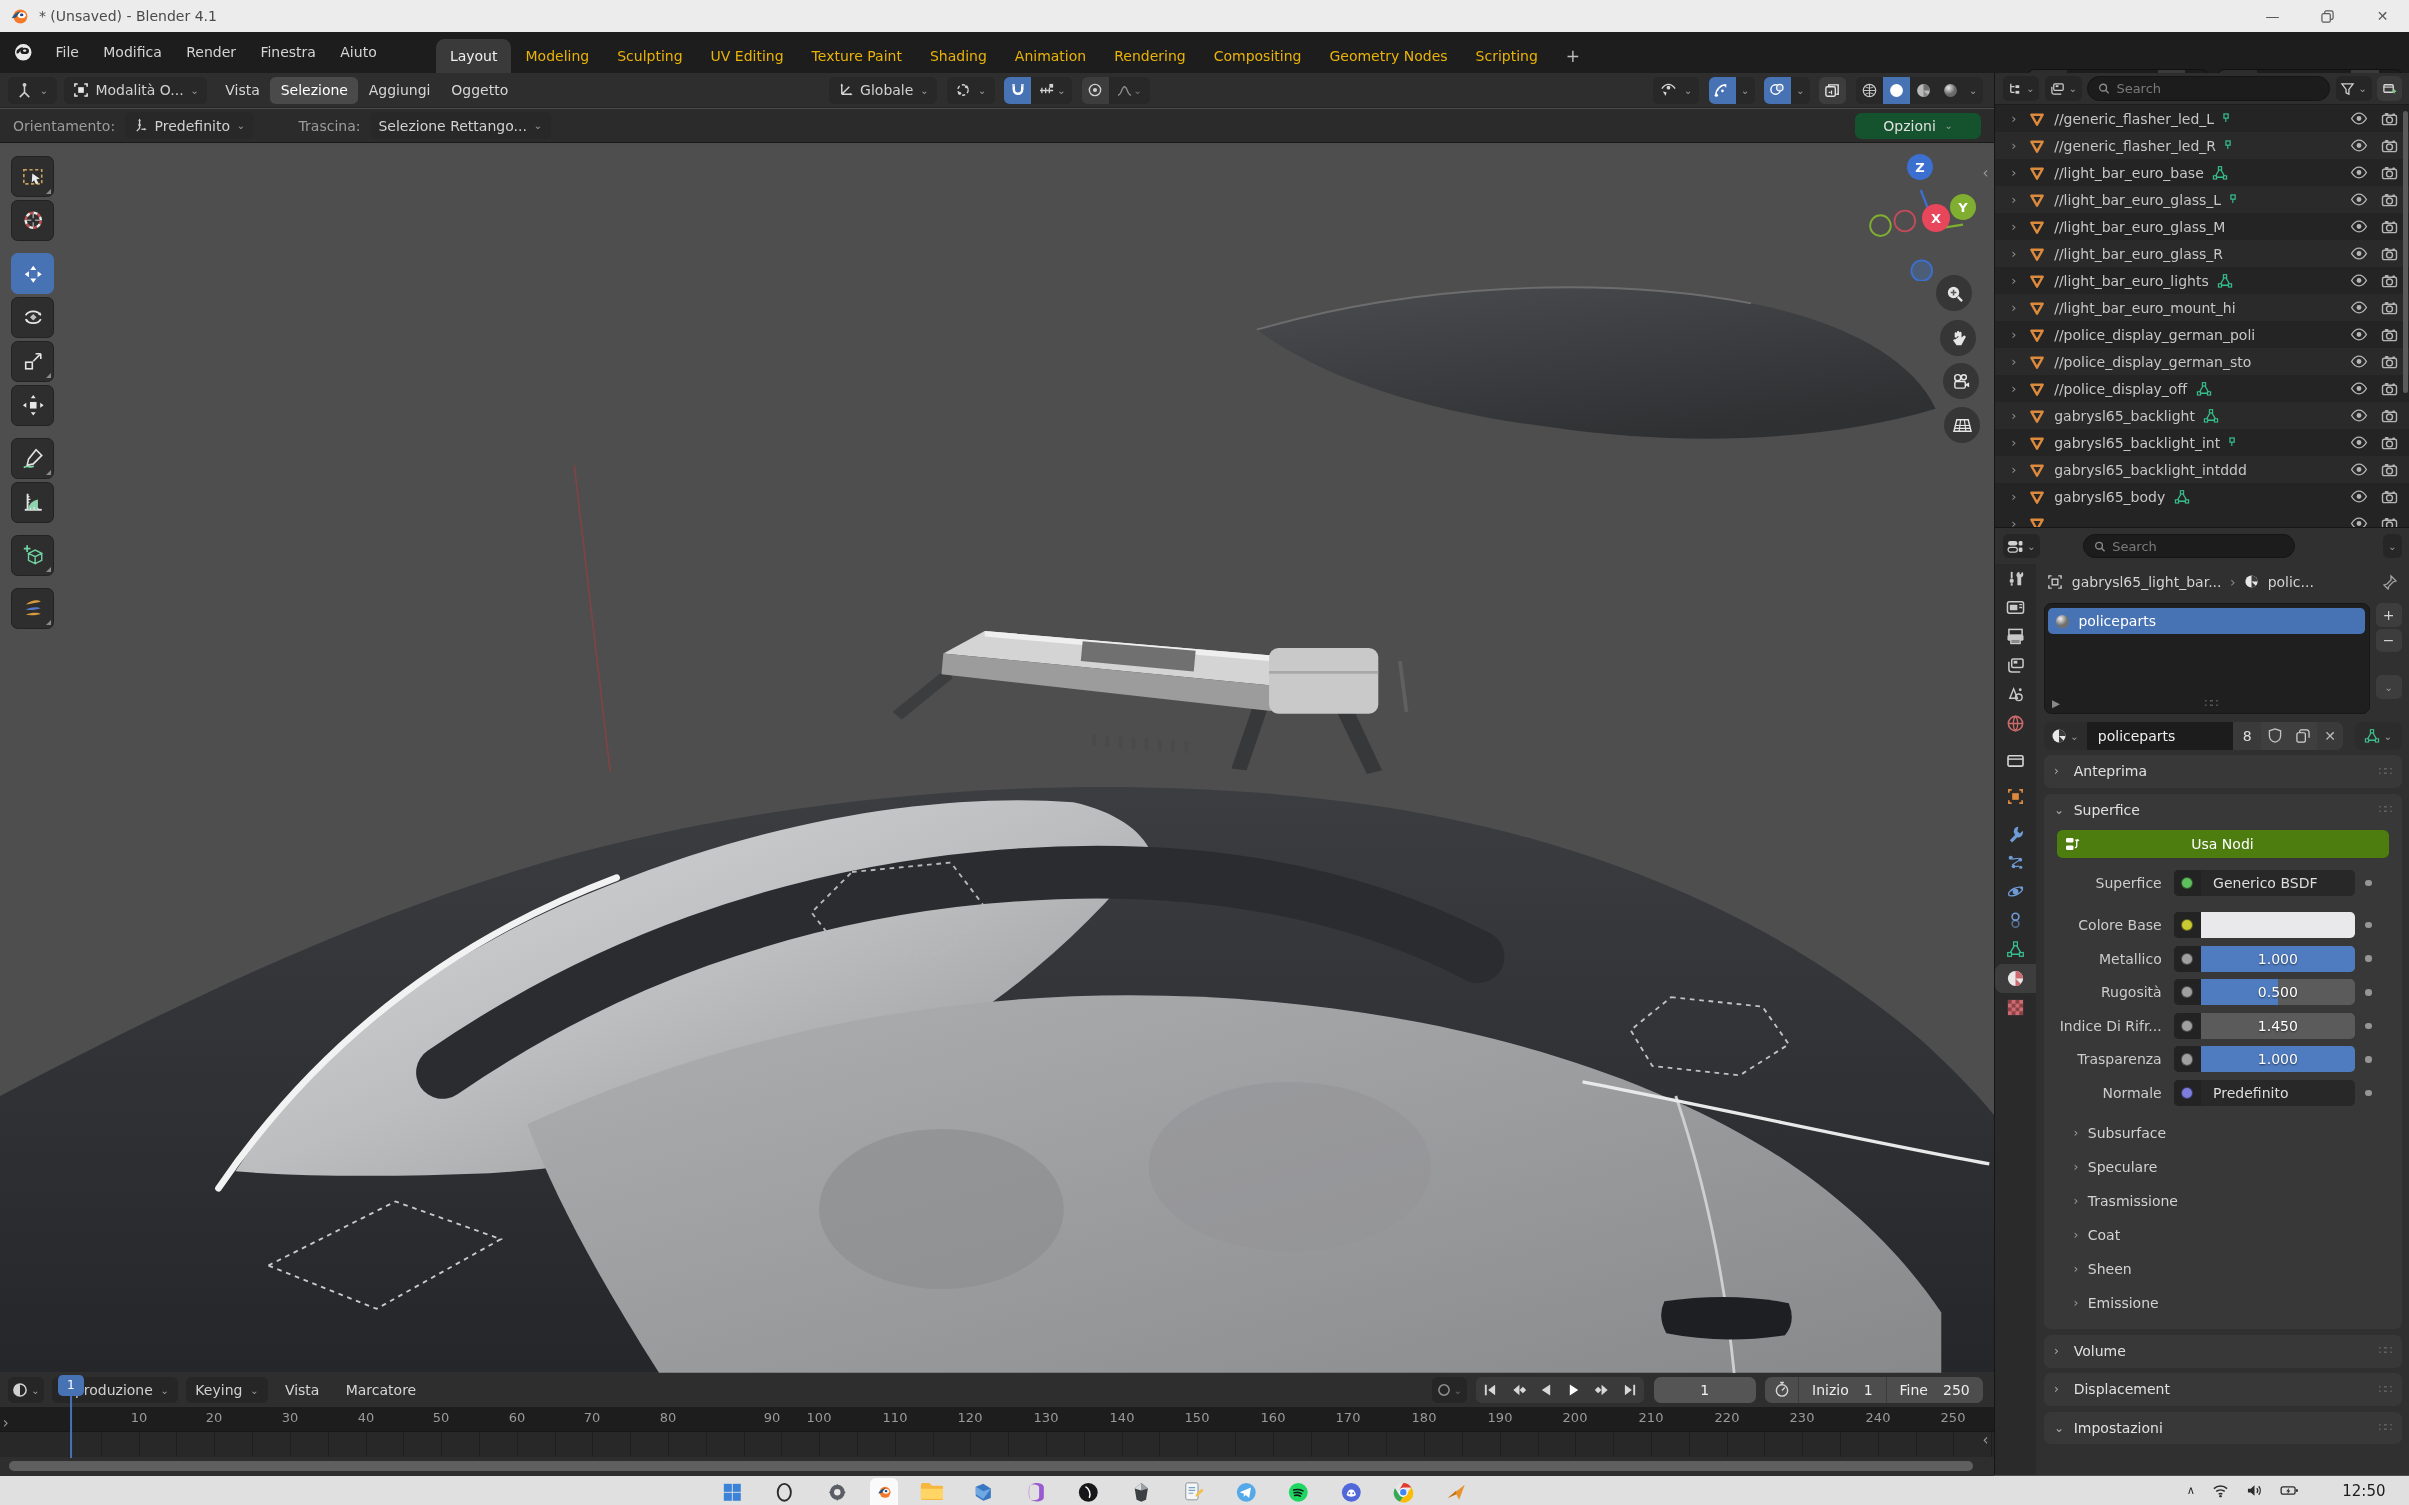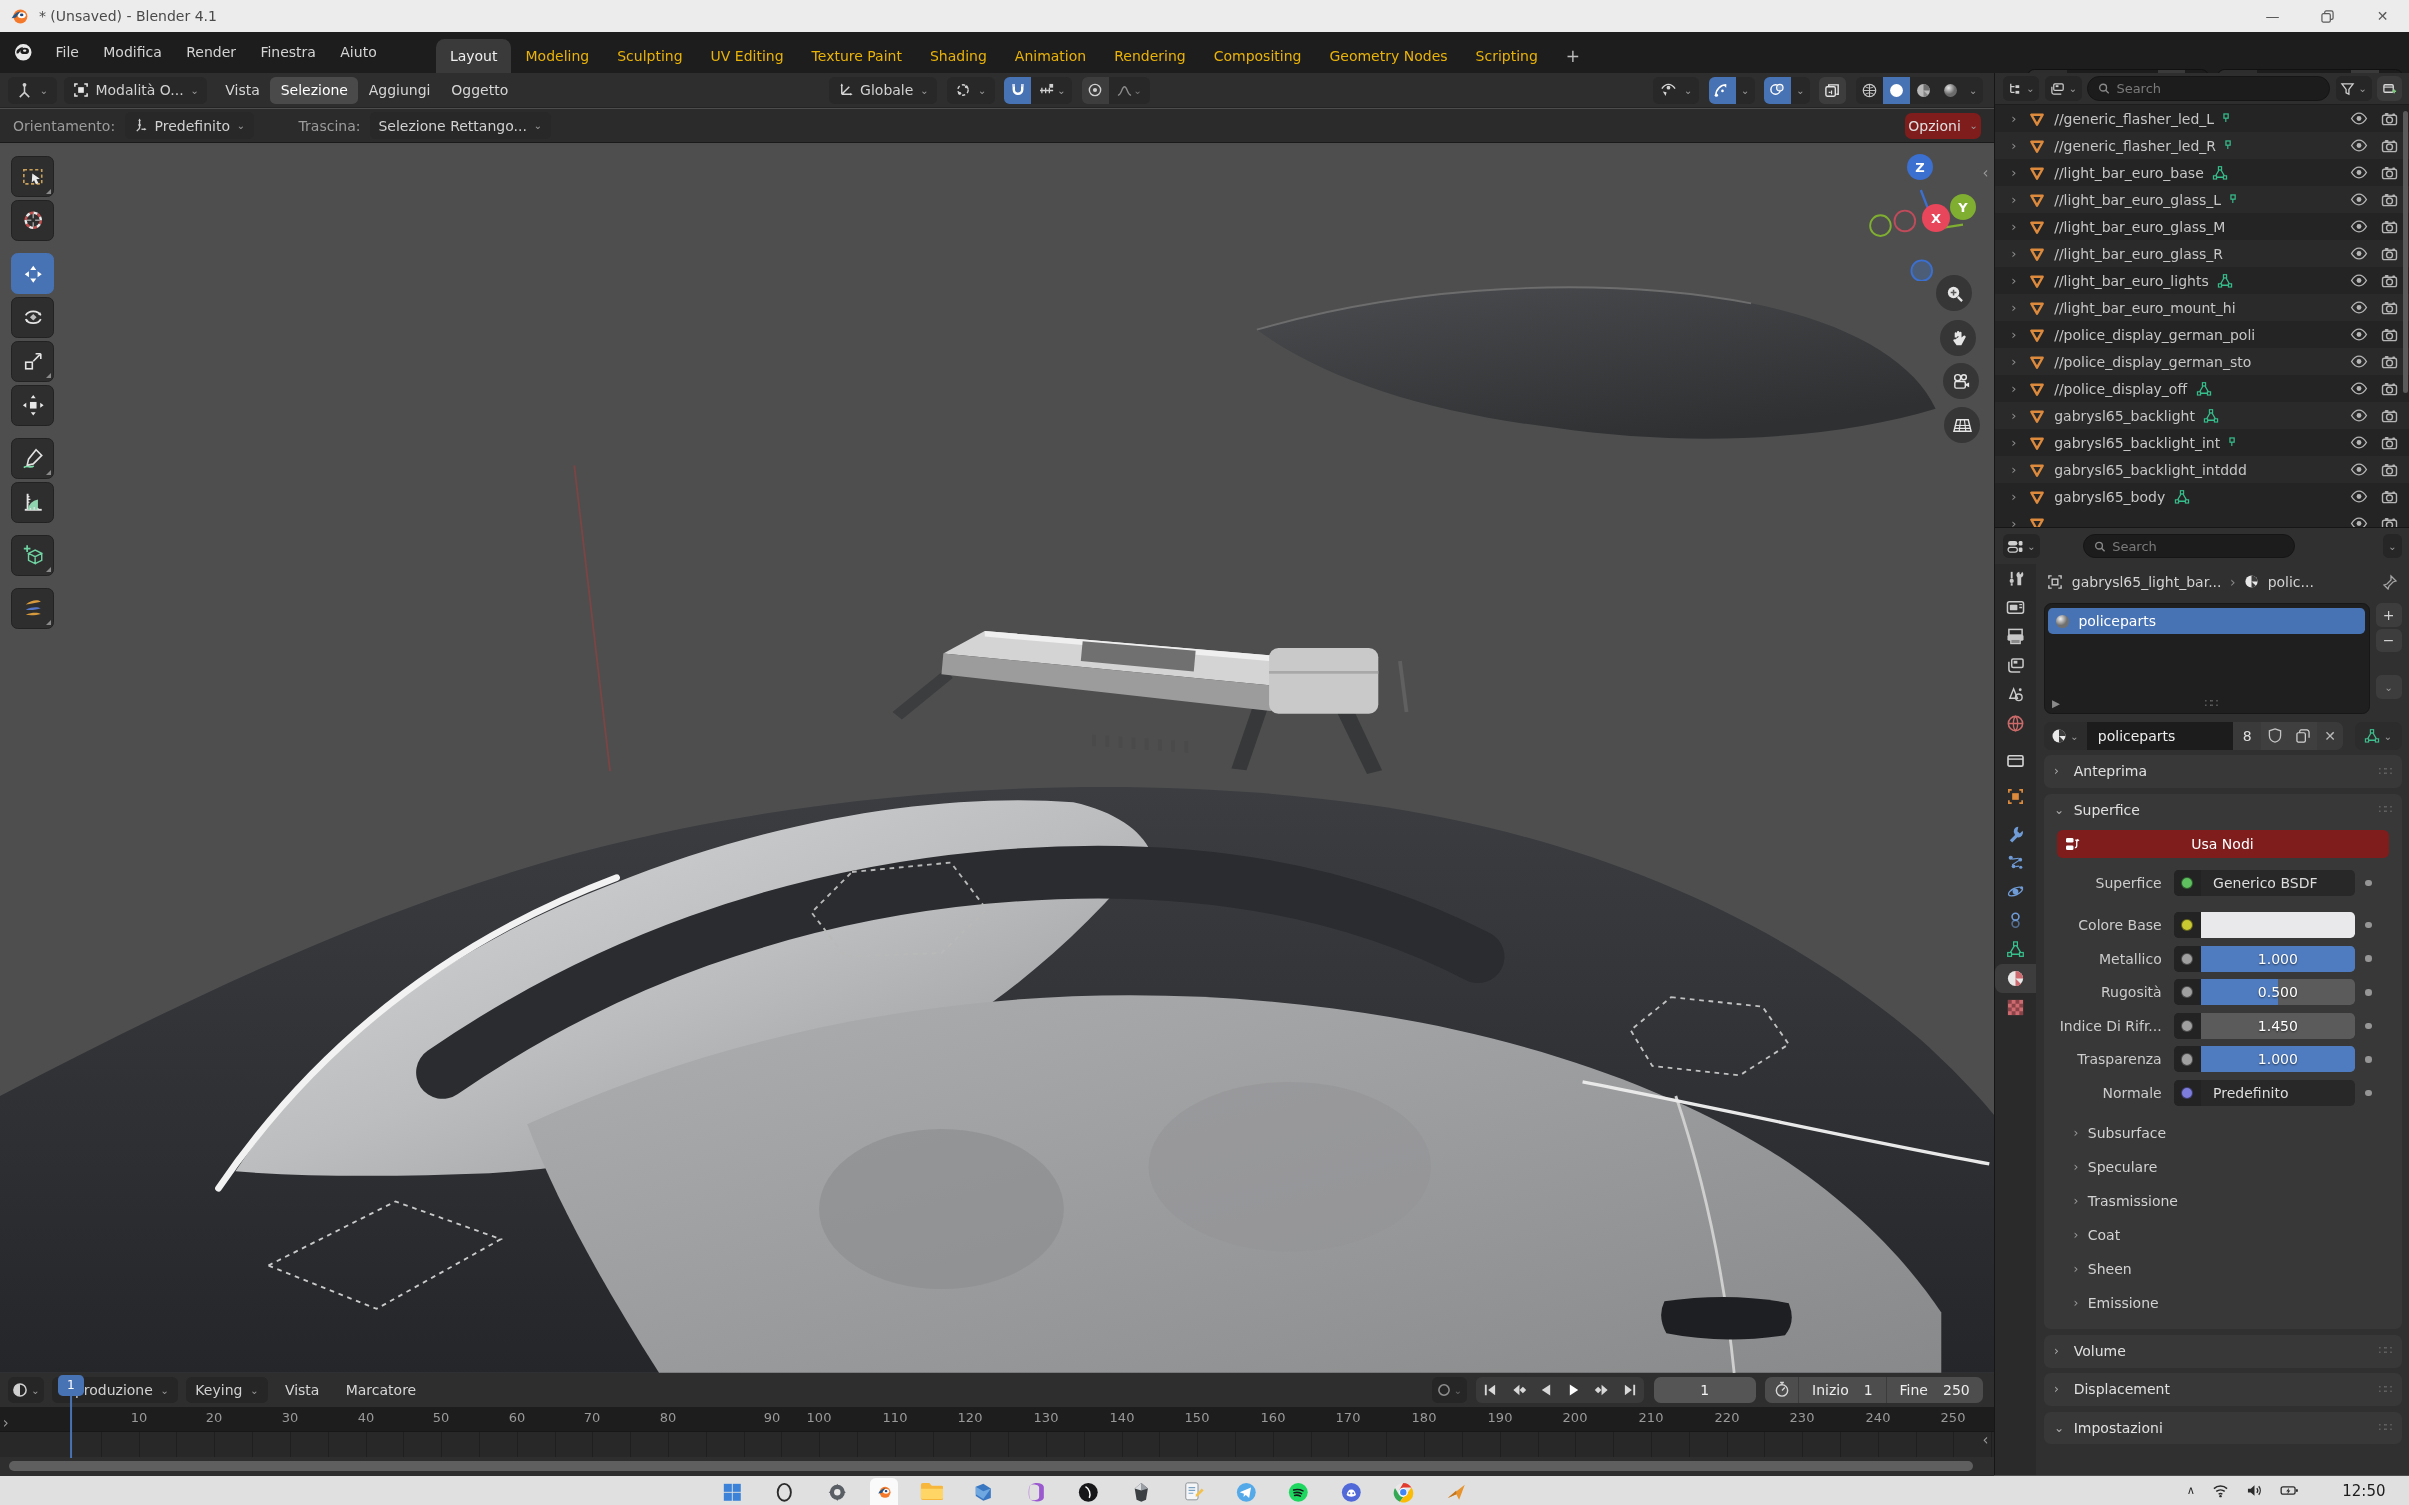--- a/index.html
+++ b/index.html
@@ -43,22 +43,22 @@
   #vp-center { position:absolute; left:829px; top:3.8px; display:flex; gap:9.4px; align-items:center; }
   #vp-right { position:absolute; right:11.3px; top:3.8px; display:flex; gap:9.4px; align-items:center; }
   .tgl-group { display:flex; background:#282828; border-radius:5.6px; overflow:hidden; height:27px; align-items:center; }
   .tgl { width:27px; height:27px; display:flex; align-items:center; justify-content:center; }
   .tgl.on { background:#4772b3; }
   .tgl.chv { width:19px; }
 
   #tool-header { position:absolute; left:0; top:109px; width:1994px; height:34px; background:#2b2b2b;
     border-bottom:1.9px solid #1a1a1a; display:flex; align-items:center; gap:9.4px; padding-left:13px; }
   #tool-header .lbl { color:#9c9c9c; }
-  #opzioni { position:absolute; right:13px; background:#7f1d1d; border-radius:6.6px; height:26px;
-    display:flex; align-items:center; gap:8.5px; padding:0 3px; color:#e0e0e0; }
+  #opzioni { position:absolute; right:13px; background:#14532d; border-radius:6.6px; height:26px;
+    display:flex; align-items:center; gap:8.5px; padding:0 28px; color:#e0e0e0; }
 
   
   #viewport { position:absolute; left:0; top:145px; width:1994px; height:1228px; overflow:hidden; background:#4e4e4e; }
   #vp-overlay { position:absolute; left:73px; top:13px; color:#dedede; text-shadow:0 0.9px 1.9px rgba(0,0,0,.55); line-height:21.7px; }
   
   #toolbar { position:absolute; left:11.3px; top:11.3px; display:flex; flex-direction:column; gap:2.8px; }
   .tool-btn { width:43px; height:41px; background:#2e2e2e; border:0.9px solid #222; border-radius:6.6px;
     display:flex; align-items:center; justify-content:center; position:relative; }
   .tool-btn.active { background:#4772b3; border-color:#4772b3; }
   .tool-btn.gap { margin-top:9.4px; }
@@ -113,21 +113,21 @@
   #db-name { flex:1; background:#1c1c1c; justify-content:flex-start !important; padding-left:11.3px; color:#ededed; }
   #db-users { width:28px; background:#3a3a3a; color:#e0e0e0; }
   #db-shield,#db-copy { width:28px; background:#3f3f3f; }
   #db-x { width:26px; background:#3a3a3a; border-radius:0 6.6px 6.6px 0; color:#b9b9b9; }
   #db-node { width:47px; background:#2c2c2c; border-radius:6.6px; margin-left:11.3px; gap:3.8px; }
 
   .panel { background:#383838; border-radius:6.6px; margin-top:5.6px; padding:0.9px 0 1.9px 0; }
   .panel-hd { height:30px; display:flex; align-items:center; gap:8.5px; padding:0 10.4px; color:#e0e0e0; }
   .panel-hd .arr { color:#aaa; font-size:12.2px; width:11.3px; }
   .grip { margin-left:auto; color:#6e6e6e; font-size:11.3px; letter-spacing:-0.9px; }
-  #use-nodes { margin:5.6px 13px 11.3px 13px; height:28px; background:#7f1d1d; border-radius:5.6px;
+  #use-nodes { margin:5.6px 13px 11.3px 13px; height:28px; background:#4d7c0f; border-radius:5.6px;
     display:flex; align-items:center; justify-content:center; color:#fff; position:relative; }
   #use-nodes .nicon { position:absolute; left:8.5px; }
   .prow { display:flex; align-items:center; height:27px; margin:6.6px 9.4px 0 9.4px; }
   .prow .plabel { width:121px; text-align:right; color:#cccccc; padding-right:12.2px; white-space:nowrap; overflow:hidden; }
   .widget { width:181px; height:26px; border-radius:4.7px; overflow:hidden; display:flex; position:relative; background:#282828; }
   .sockchip { width:27px; background:#232323; display:flex; align-items:center; justify-content:center; }
   .sock { width:12.2px; height:12.2px; border-radius:50%; border:0.9px solid rgba(0,0,0,.5); }
   .wmenu-text { display:flex; align-items:center; padding-left:12.2px; color:#dedede; }
   .wslider { flex:1; position:relative; background:#5b5b5b; }
   .wfill { position:absolute; left:0; top:0; bottom:0; background:#4f7cc0; }

